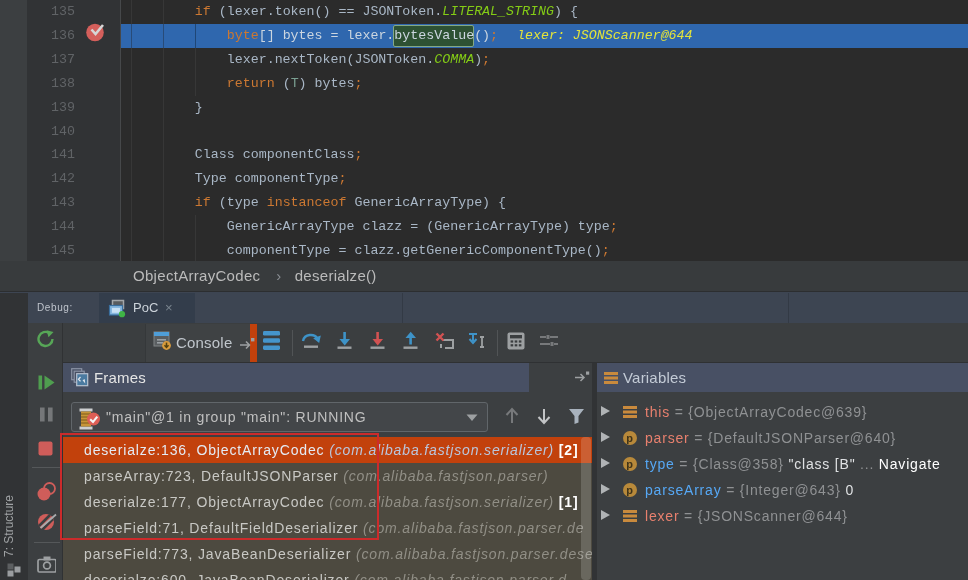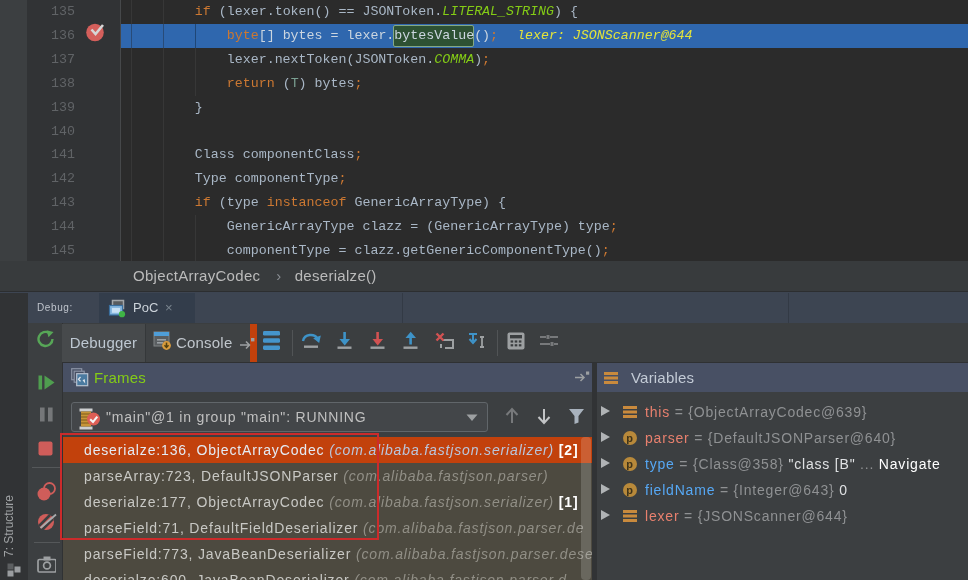--- a/index.html
+++ b/index.html
@@ -32,21 +32,21 @@
 #tb-left2 { position:absolute; left:28px; top:0; width:35px; height:40px; background:#3c3f41; border-right:1px solid #303234; }
 #tab-debugger { position:absolute; left:62px; top:1px; width:83px; height:38px; background:#474a4c; color:#bec8d2; font-size:15px; letter-spacing:0.2px; line-height:37px; text-align:center; }
 #tab-console { position:absolute; left:145px; top:1px; width:112px; height:38px; background:#3f4244; border-left:1px solid #35383a; border-right:7px solid #c2410c; }
 .tsep { position:absolute; top:7px; width:1px; height:26px; background:#515456; }
 
 #main { left:0; top:363px; width:968px; height:217px; background:#3c3f41; }
 #colA { position:absolute; left:0; top:0; width:28px; height:217px; background:#313335; }
 #colB { position:absolute; left:28px; top:0; width:35px; height:217px; background:#3c3f41; border-right:1px solid #303234; }
 #structtxt { position:absolute; left:2px; top:120px; width:22px; height:74px; font-family:"Liberation Sans", sans-serif; color:#a0a3a5; font-size:12px; writing-mode:vertical-rl; transform:rotate(180deg); white-space:nowrap; }
 #frames { position:absolute; left:63px; top:0; width:529px; height:217px; background:#3c3f41; }
-#fhead { position:absolute; left:0; top:0; width:529px; height:29px; background:#485064; color:#84cc16; font-size:15px; letter-spacing:0.2px; line-height:29px; }
+#fhead { position:absolute; left:0; top:0; width:466px; height:29px; background:#485064; color:#e5e5e5; font-size:15px; letter-spacing:0.2px; line-height:29px; }
 #combo { position:absolute; left:8px; top:39px; width:417px; height:30px; background:#434649; border:1px solid #61666a; border-radius:3px; color:#c0c0c0; font-size:14px; letter-spacing:0.8px; line-height:28px; }
 #flist { position:absolute; left:0; top:74px; width:529px; height:143px; background:#4d4a40; overflow:hidden; }
 .frow { position:absolute; left:0; width:529px; height:26px; font-size:14px; letter-spacing:0.85px; line-height:26px; color:#c8c8c4; white-space:nowrap; padding-left:21px; }
 .frow i { font-style:italic; color:#918f86; }
 .fsel { background:#c2410c; color:#e4ebf5; }
 .fsel i { color:#b9c6dd; }
 .fnum { font-weight:bold; color:#ffffff; }
 #fscroll { position:absolute; left:518px; top:0; width:10px; height:143px; background:rgba(255,255,255,0.16); border-radius:4px; }
 #split { position:absolute; left:592px; top:0; width:5px; height:217px; background:#313335; }
 #vars { position:absolute; left:597px; top:0; width:371px; height:217px; background:#3c3f41; }
@@ -123,21 +123,20 @@
       <circle cx="14" cy="15.2" r="3.1" fill="#3fb546"></circle>
     </svg>
     <span style="position:absolute; left:34px; top:0; line-height:30px; color:#ccd3da; font-size:13px;">PoC</span>
     <span style="position:absolute; left:66px; top:0; line-height:30px; color:#7b858f; font-size:13px;">×</span>
   </div>
 </div>
 
 <div class="abs" id="toolbar">
   <div id="tb-left1"></div>
   <div id="tb-left2"></div>
-  <div id="tab-debugger">Debugger</div>
   <div id="tab-console">
     <svg class="icon" style="left:7px; top:7px" width="20" height="20" viewBox="0 0 20 20">
       <rect x="1" y="1" width="15" height="14" fill="#5a5e61" stroke="#808486" stroke-width="1"></rect>
       <rect x="1" y="1" width="15" height="4" fill="#4f9ed8"></rect>
       <rect x="4" y="8" width="9" height="1.6" fill="#9aa0a4"></rect>
       <rect x="4" y="11" width="6" height="1.6" fill="#9aa0a4"></rect>
       <circle cx="13.5" cy="14.5" r="4.4" fill="#d89b3d"></circle>
       <path d="M13.5 11.6 v4.2" stroke="#53400f" stroke-width="1.5" fill="none"></path>
       <path d="M11.5 14.2 l2 2.2 l2 -2.2" stroke="#53400f" stroke-width="1.5" fill="none"></path>
     </svg>
@@ -318,21 +317,21 @@
 
   <div id="vars">
     <div id="vhead">
       <svg class="icon" style="left:6px; top:7px" width="16" height="16" viewBox="0 0 16 16">
         <g fill="#c98a3d">
               <rect x="1" y="2" width="14" height="3"></rect>
               <rect x="1" y="6.5" width="14" height="3"></rect>
               <rect x="1" y="11" width="14" height="3"></rect>
             </g>
       </svg>
-      <span style="margin-left:34px">Variables</span>
+      <span style="margin-left:26px">Variables</span>
     </div>
     <div class="vrow" style="top:36px">
       <div class="tri"></div>
       <svg class="vicon">
             <g fill="#c98a3d">
               <rect x="1" y="2" width="14" height="3"></rect>
               <rect x="1" y="6.5" width="14" height="3"></rect>
               <rect x="1" y="11" width="14" height="3"></rect>
             </g>
           </svg>
@@ -353,21 +352,21 @@
             <text x="8" y="12" font-size="11" font-weight="bold" fill="#40341a" text-anchor="middle" font-family="Liberation Sans">p</text>
           </svg>
       <div class="vtext"><span class="vname-b">type</span><span class="vval"> = {Class@358} </span><span class="vwhite">"class [B"</span><span class="vval"> ... </span><span class="vlink">Navigate</span></div>
     </div>
     <div class="vrow" style="top:114px">
       <div class="tri"></div>
       <svg class="vicon">
             <circle cx="8" cy="8" r="7" fill="#b8893a"></circle>
             <text x="8" y="12" font-size="11" font-weight="bold" fill="#40341a" text-anchor="middle" font-family="Liberation Sans">p</text>
           </svg>
-      <div class="vtext"><span class="vname-b">fieldName</span><span class="vval"> = {Integer@643} </span><span class="vwhite">0</span></div>
+      <div class="vtext"><span class="vname-b">parseArray</span><span class="vval"> = {Integer@643} </span><span class="vwhite">0</span></div>
     </div>
     <div class="vrow" style="top:140px">
       <div class="tri"></div>
       <svg class="vicon">
             <g fill="#c98a3d">
               <rect x="1" y="2" width="14" height="3"></rect>
               <rect x="1" y="6.5" width="14" height="3"></rect>
               <rect x="1" y="11" width="14" height="3"></rect>
             </g>
           </svg>

